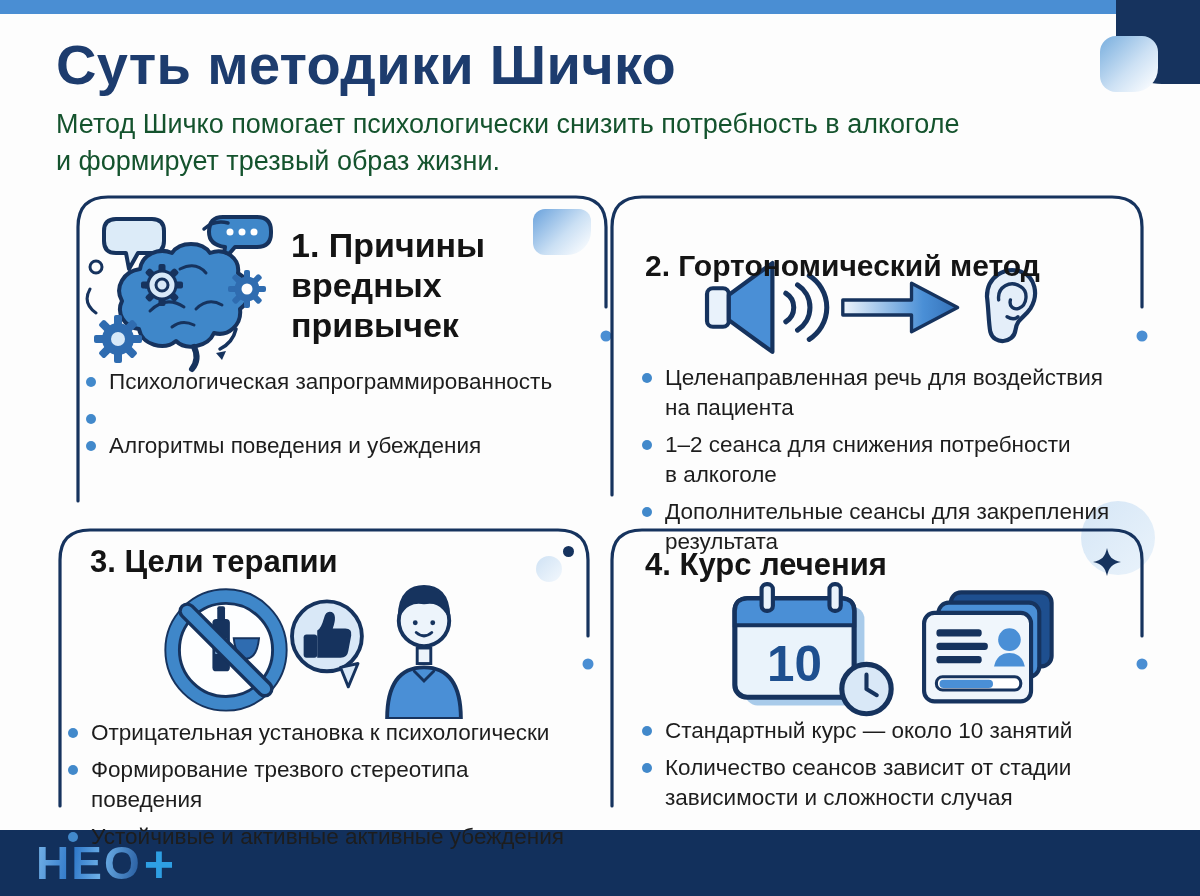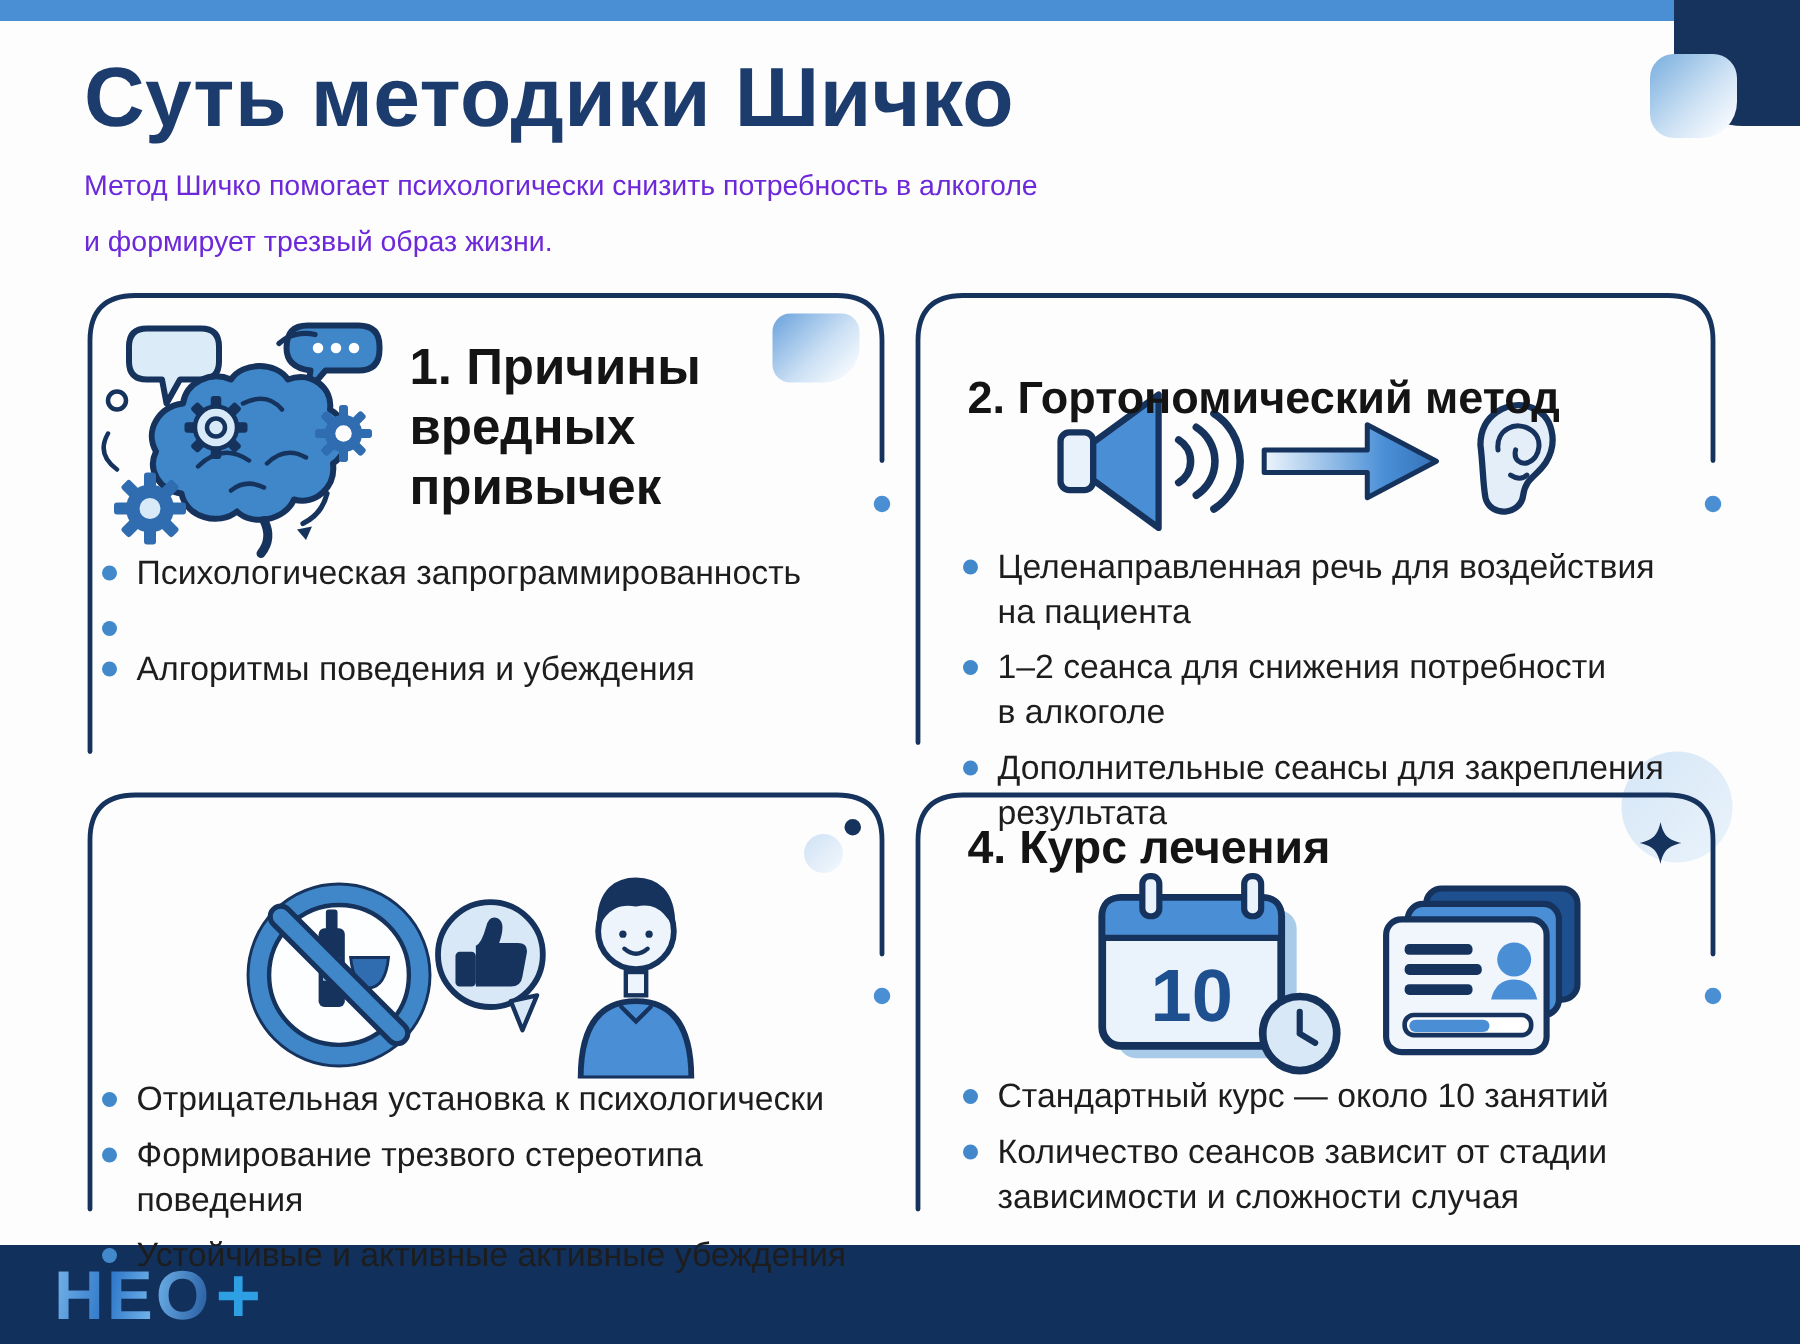--- a/index.html
+++ b/index.html
@@ -5,24 +5,24 @@
   html,body{margin:0;padding:0;background:#e8e8e8;}
   .page{
     position:relative;width:1200px;height:896px;background:#fdfdfd;
     font-family:"Liberation Sans",sans-serif;overflow:hidden;
   }
   .topbar{position:absolute;left:0;top:0;width:1200px;height:14px;background:#4a8ed3;}
   .corner-blob{position:absolute;right:0;top:0;width:84px;height:84px;background:#16335e;border-bottom-left-radius:46px;}
   .corner-tile{position:absolute;left:1100px;top:36px;width:58px;height:56px;border-radius:16px 16px 24px 16px;
     background:linear-gradient(135deg,#78aede 0%,#cde1f4 55%,#fdfeff 95%);}
   .page-title{position:absolute;left:56px;top:34px;margin:0;font-size:56px;line-height:1.1;font-weight:800;color:#1d3c6e;letter-spacing:.3px;}
-  .page-subtitle{position:absolute;left:56px;top:106px;margin:0;font-size:19px;line-height:37px;color:#6d28d9;white-space:pre-line;}
+  .page-subtitle{position:absolute;left:56px;top:106px;margin:0;font-size:27px;line-height:37px;color:#14532d;white-space:pre-line;}
 
   .card{position:absolute;z-index:2;}
-  .card-1{left:58px;top:195px;width:532px;height:318px;}
+  .card-1{left:76px;top:195px;width:532px;height:318px;}
   .card-2{left:610px;top:195px;width:534px;height:330px;}
   .card-3{left:58px;top:528px;width:532px;height:290px;}
   .card-4{left:610px;top:528px;width:534px;height:290px;}
   .frame{position:absolute;left:0;top:0;overflow:visible;}
 
   .card-title{position:absolute;margin:0;font-weight:800;color:#141414;white-space:pre-line;}
   .card-1 .card-title{left:215px;top:30px;font-size:34px;line-height:1.18;}
   .card-2 .card-title{left:35px;top:24px;font-size:30px;margin-top:30px;}
   .card-3 .card-title{left:32px;top:16px;font-size:31px;}
   .card-4 .card-title{left:35px;top:19px;font-size:31px;}
@@ -219,20 +219,21 @@
         <path d="M-38 145 Q-38 92 0 92 Q38 92 38 145 Z" fill="#4a8fd6" stroke="#16335e" stroke-width="4"></path>
         <rect x="-7" y="72" width="14" height="16" fill="#edf4fb" stroke="#16335e" stroke-width="3"></rect>
         <circle cx="0" cy="44" r="26" fill="#edf4fb" stroke="#16335e" stroke-width="4"></circle>
         <path d="M-26 40 C-26 14 -12 8 0 8 C14 8 26 16 26 40 C18 26 10 24 0 26 C-12 24 -20 28 -26 40 Z" fill="#16335e" stroke="#16335e" stroke-width="2" stroke-linejoin="round"></path>
         <circle cx="-9" cy="46" r="2.5" fill="#16335e"></circle>
           <circle cx="9" cy="46" r="2.5" fill="#16335e"></circle>
         <path d="M-8 56 q8 7 16 0" fill="none" stroke="#16335e" stroke-width="3" stroke-linecap="round"></path>
         <path d="M-10 96 l10 10 l10 -10" fill="none" stroke="#16335e" stroke-width="3" stroke-linecap="round"></path>
       </g>
     </svg>
+    <h2 class="card-title">3. Цели терапии</h2>
     <ul class="bullets">
       <li>
           <span class="b-dot"></span>
           <span class="b-text">Отрицательная установка к психологически</span>
         </li>
       <li>
           <span class="b-dot"></span>
           <span class="b-text">Формирование трезвого стереотипа поведения</span>
         </li>
       <li>

